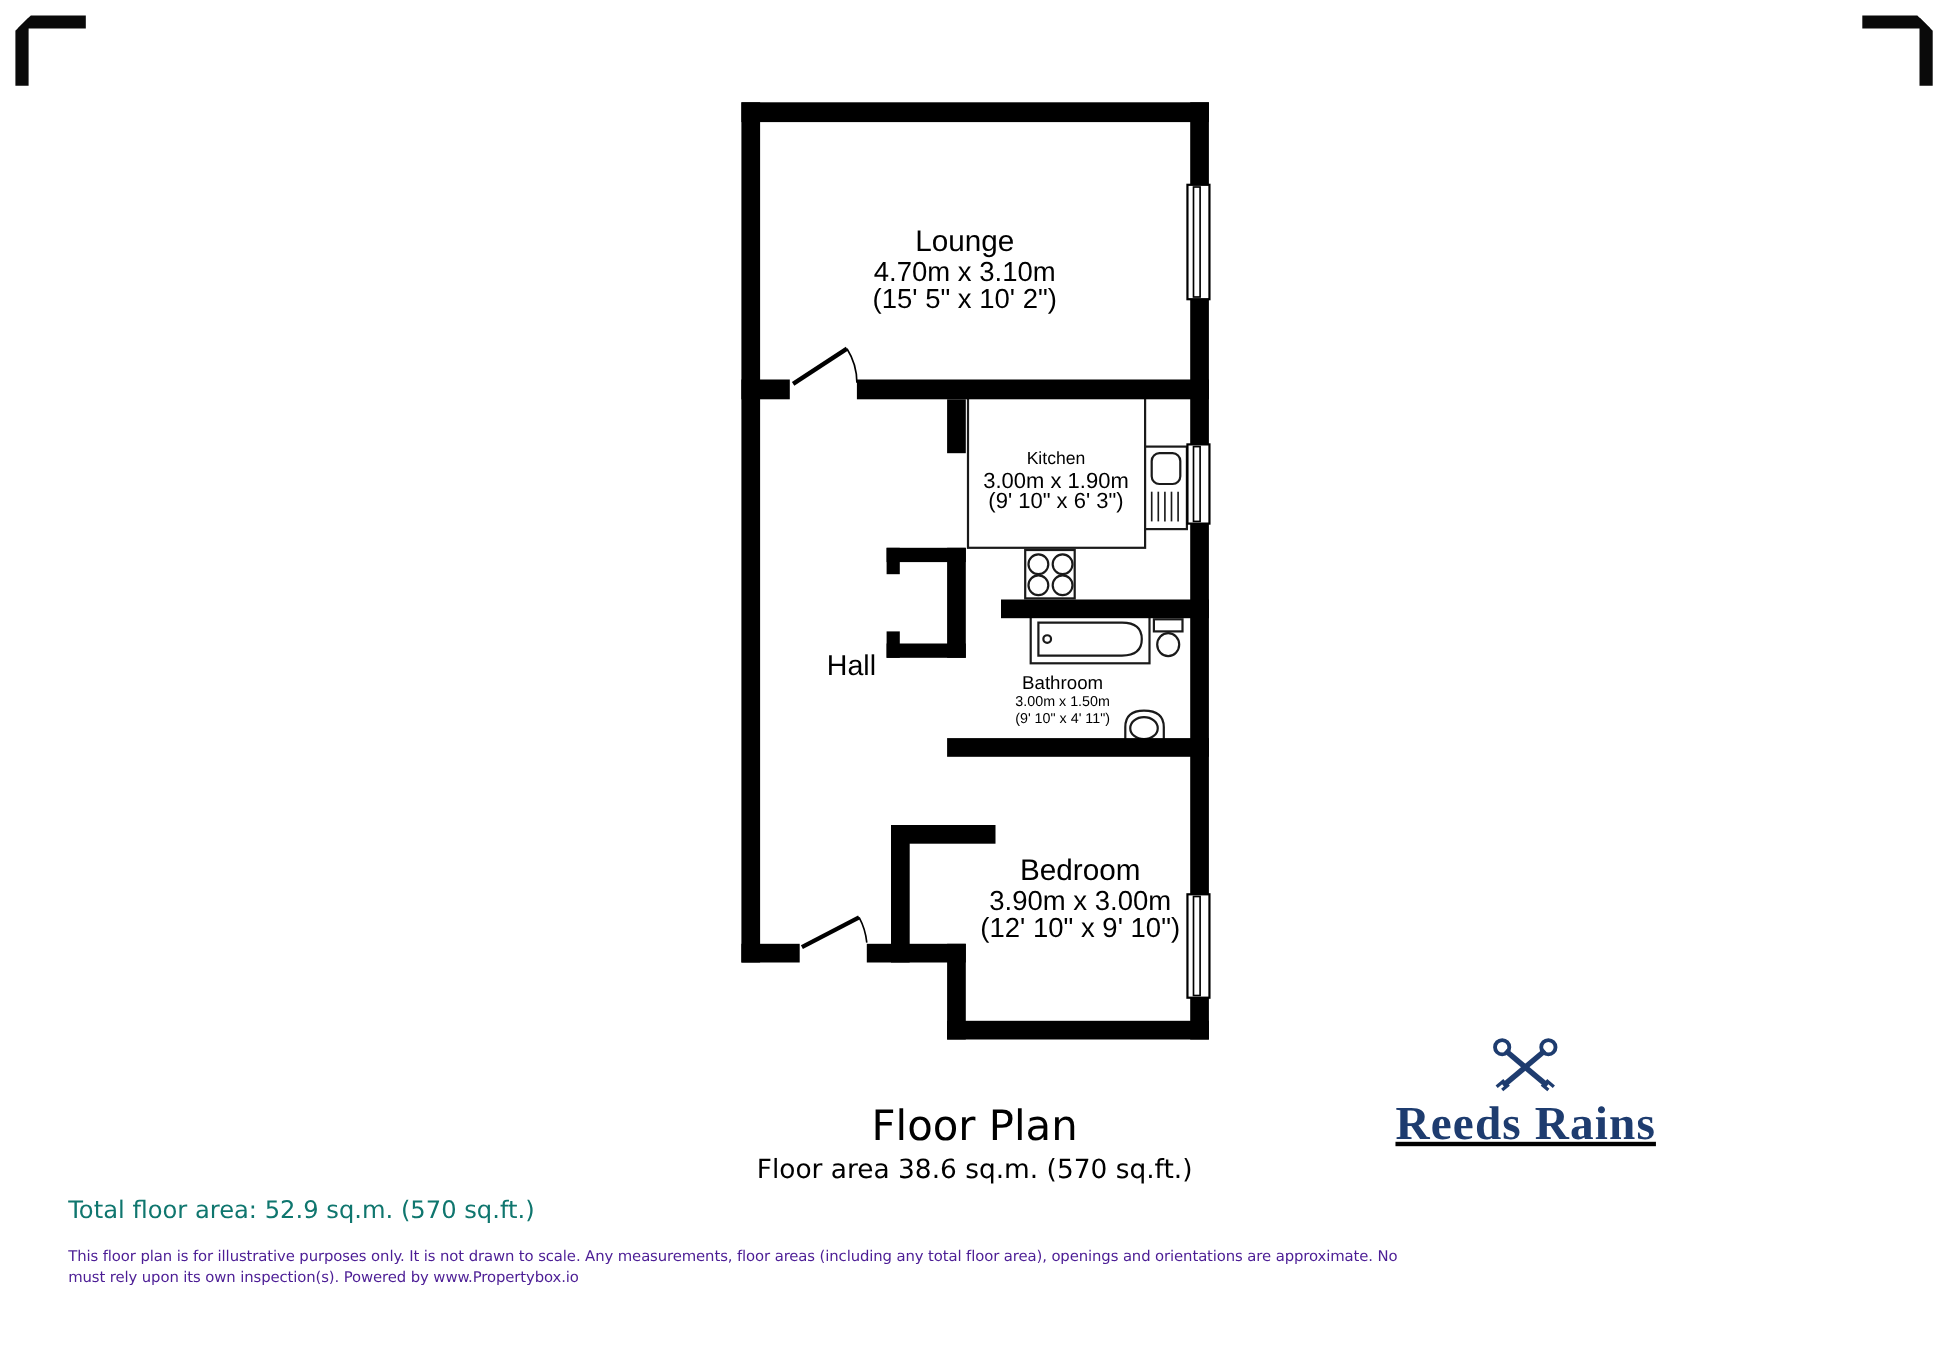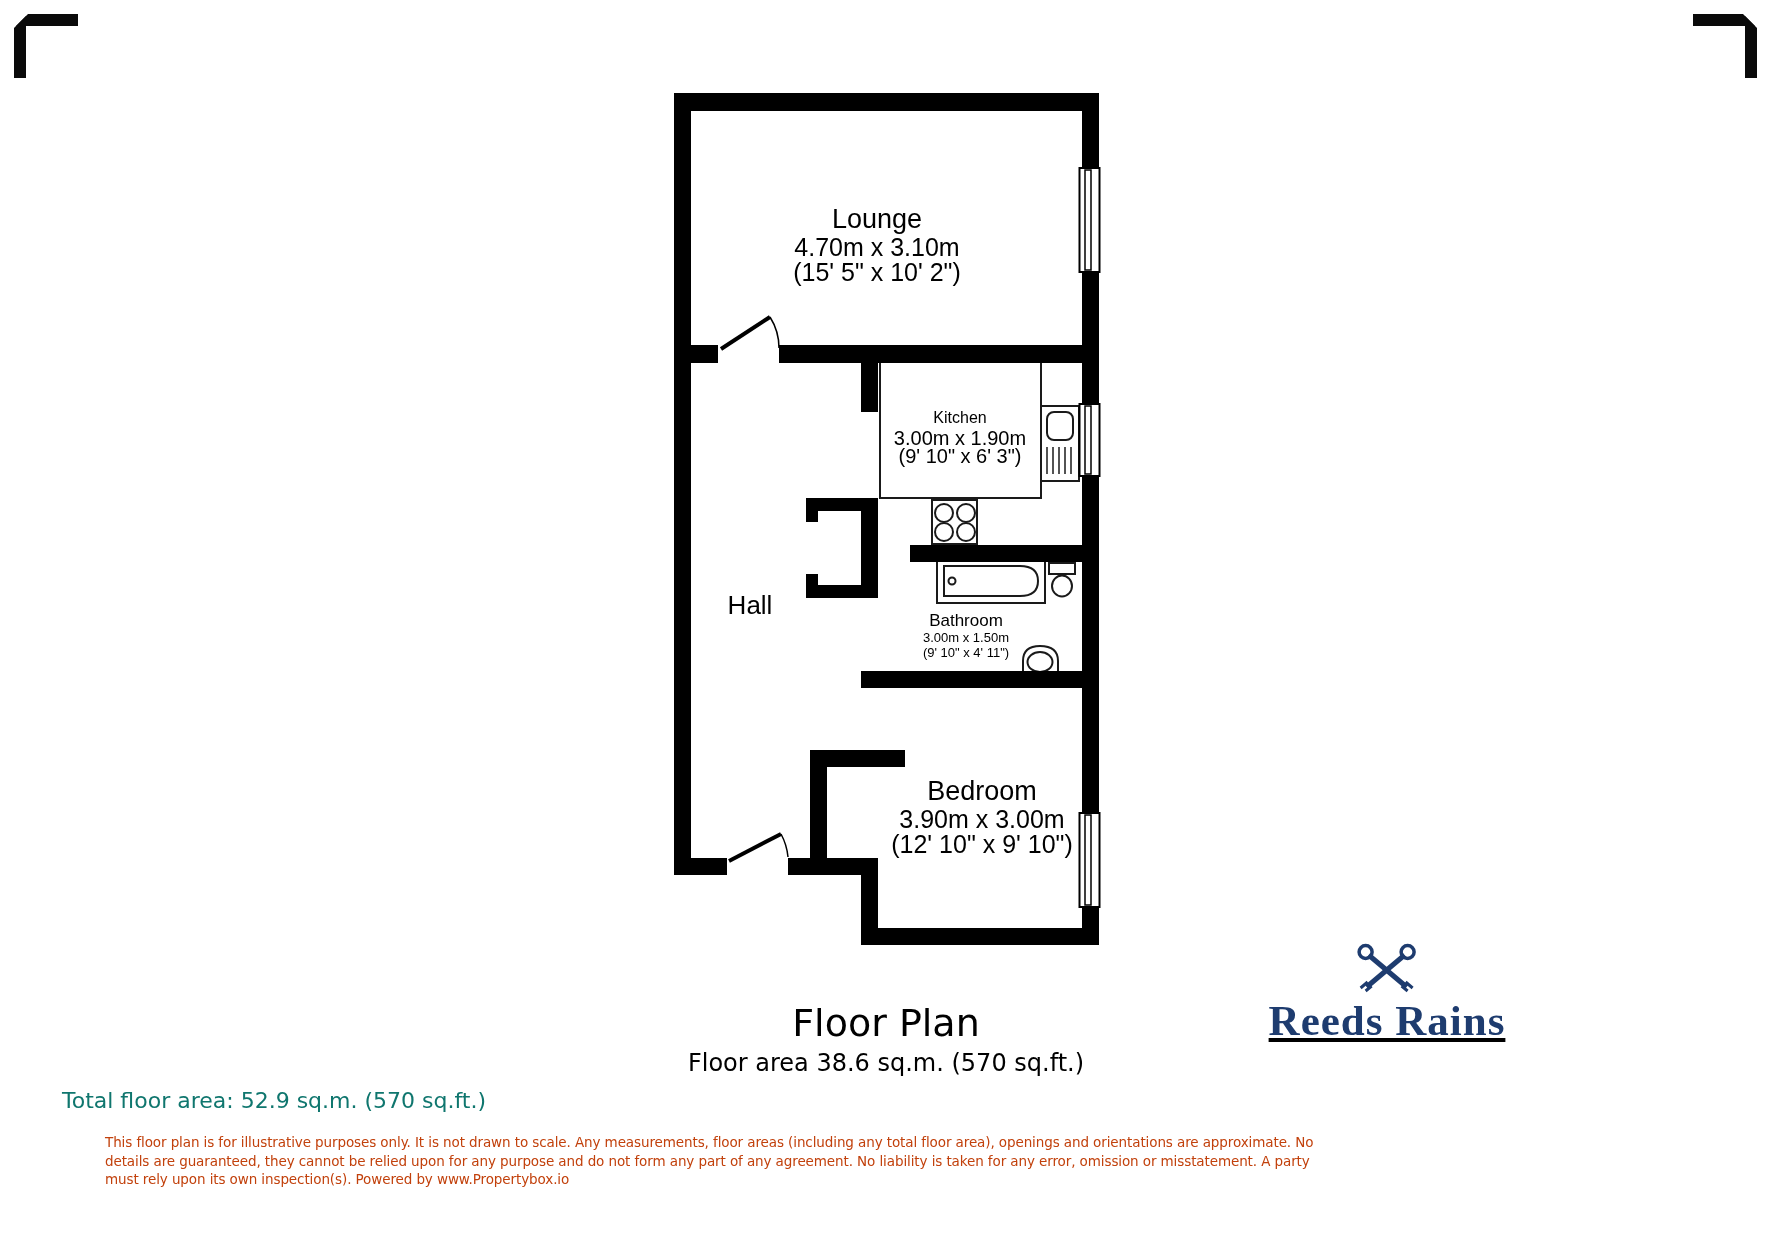--- a/index.html
+++ b/index.html
@@ -17,39 +17,39 @@
     text-align:center;
     color:#000;
     white-space:nowrap;
   }
   .lounge-label .room-name, .bedroom-label .room-name{font-size:27px;line-height:31px;}
   .lounge-label .room-dims, .bedroom-label .room-dims{font-size:25px;line-height:25px;}
   .kitchen-label .room-name{font-size:16px;line-height:23px;}
   .kitchen-label .room-dims{font-size:20px;line-height:18px;}
   .bathroom-label .room-name{font-size:17px;line-height:19px;}
   .bathroom-label .room-dims{font-size:13px;line-height:15px;}
-  .hall-label{font-size:26px;}
+  .hall-label{font-size:26px;margin-left:24px;}
   .title-block{
     position:absolute;left:886px;top:955px;
     transform:translateX(-50%);
     text-align:center;white-space:nowrap;
     font-family:"DejaVu Sans",sans-serif;color:#000;margin-top:45px;
   }
   .title-heading{font-size:38px;line-height:46px;}
   .title-sub{font-size:24px;line-height:34px;}
   .footer-total{
     position:absolute;left:62px;top:1088px;
     font-family:"DejaVu Sans",sans-serif;
     font-size:22px;color:#0f766e;white-space:nowrap;
   }
   .disclaimer{
     position:absolute;left:62px;top:1133px;
     font-family:"DejaVu Sans",sans-serif;
     font-size:13.5px;line-height:18.5px;
-    color:#c2410c;letter-spacing:-0.1px;white-space:nowrap;margin-left:43px;
+    color:#4c1d95;letter-spacing:-0.1px;white-space:nowrap;
   }
   .logo{
     position:absolute;left:1387px;top:942px;
     transform:translateX(-50%);
     text-align:center;
     text-decoration:underline;
   }
   .logo-text{
     font-family:"Liberation Serif",serif;
     font-weight:600;
@@ -195,21 +195,20 @@
 
 <div class="title-block">
   <div class="title-heading">Floor Plan</div>
   <div class="title-sub">Floor area 38.6 sq.m. (570 sq.ft.)</div>
 </div>
 
 <div class="footer-total">Total floor area: 52.9 sq.m. (570 sq.ft.)</div>
 
 <div class="disclaimer">
   <div>This floor plan is for illustrative purposes only. It is not drawn to scale. Any measurements, floor areas (including any total floor area), openings and orientations are approximate. No</div>
-  <div>details are guaranteed, they cannot be relied upon for any purpose and do not form any part of any agreement. No liability is taken for any error, omission or misstatement. A party</div>
   <div>must rely upon its own inspection(s). Powered by www.Propertybox.io</div>
 </div>
 
 <div class="logo">
   <svg width="68" height="52" viewBox="0 0 68 52">
     <g stroke="#1e3c6f" fill="none">
       <line x1="16" y1="13" x2="54" y2="45" stroke-width="5"></line>
       <line x1="52" y1="13" x2="14" y2="45" stroke-width="5"></line>
       <circle cx="13" cy="10" r="6.5" stroke-width="3.5"></circle>
       <circle cx="55" cy="10" r="6.5" stroke-width="3.5"></circle>

